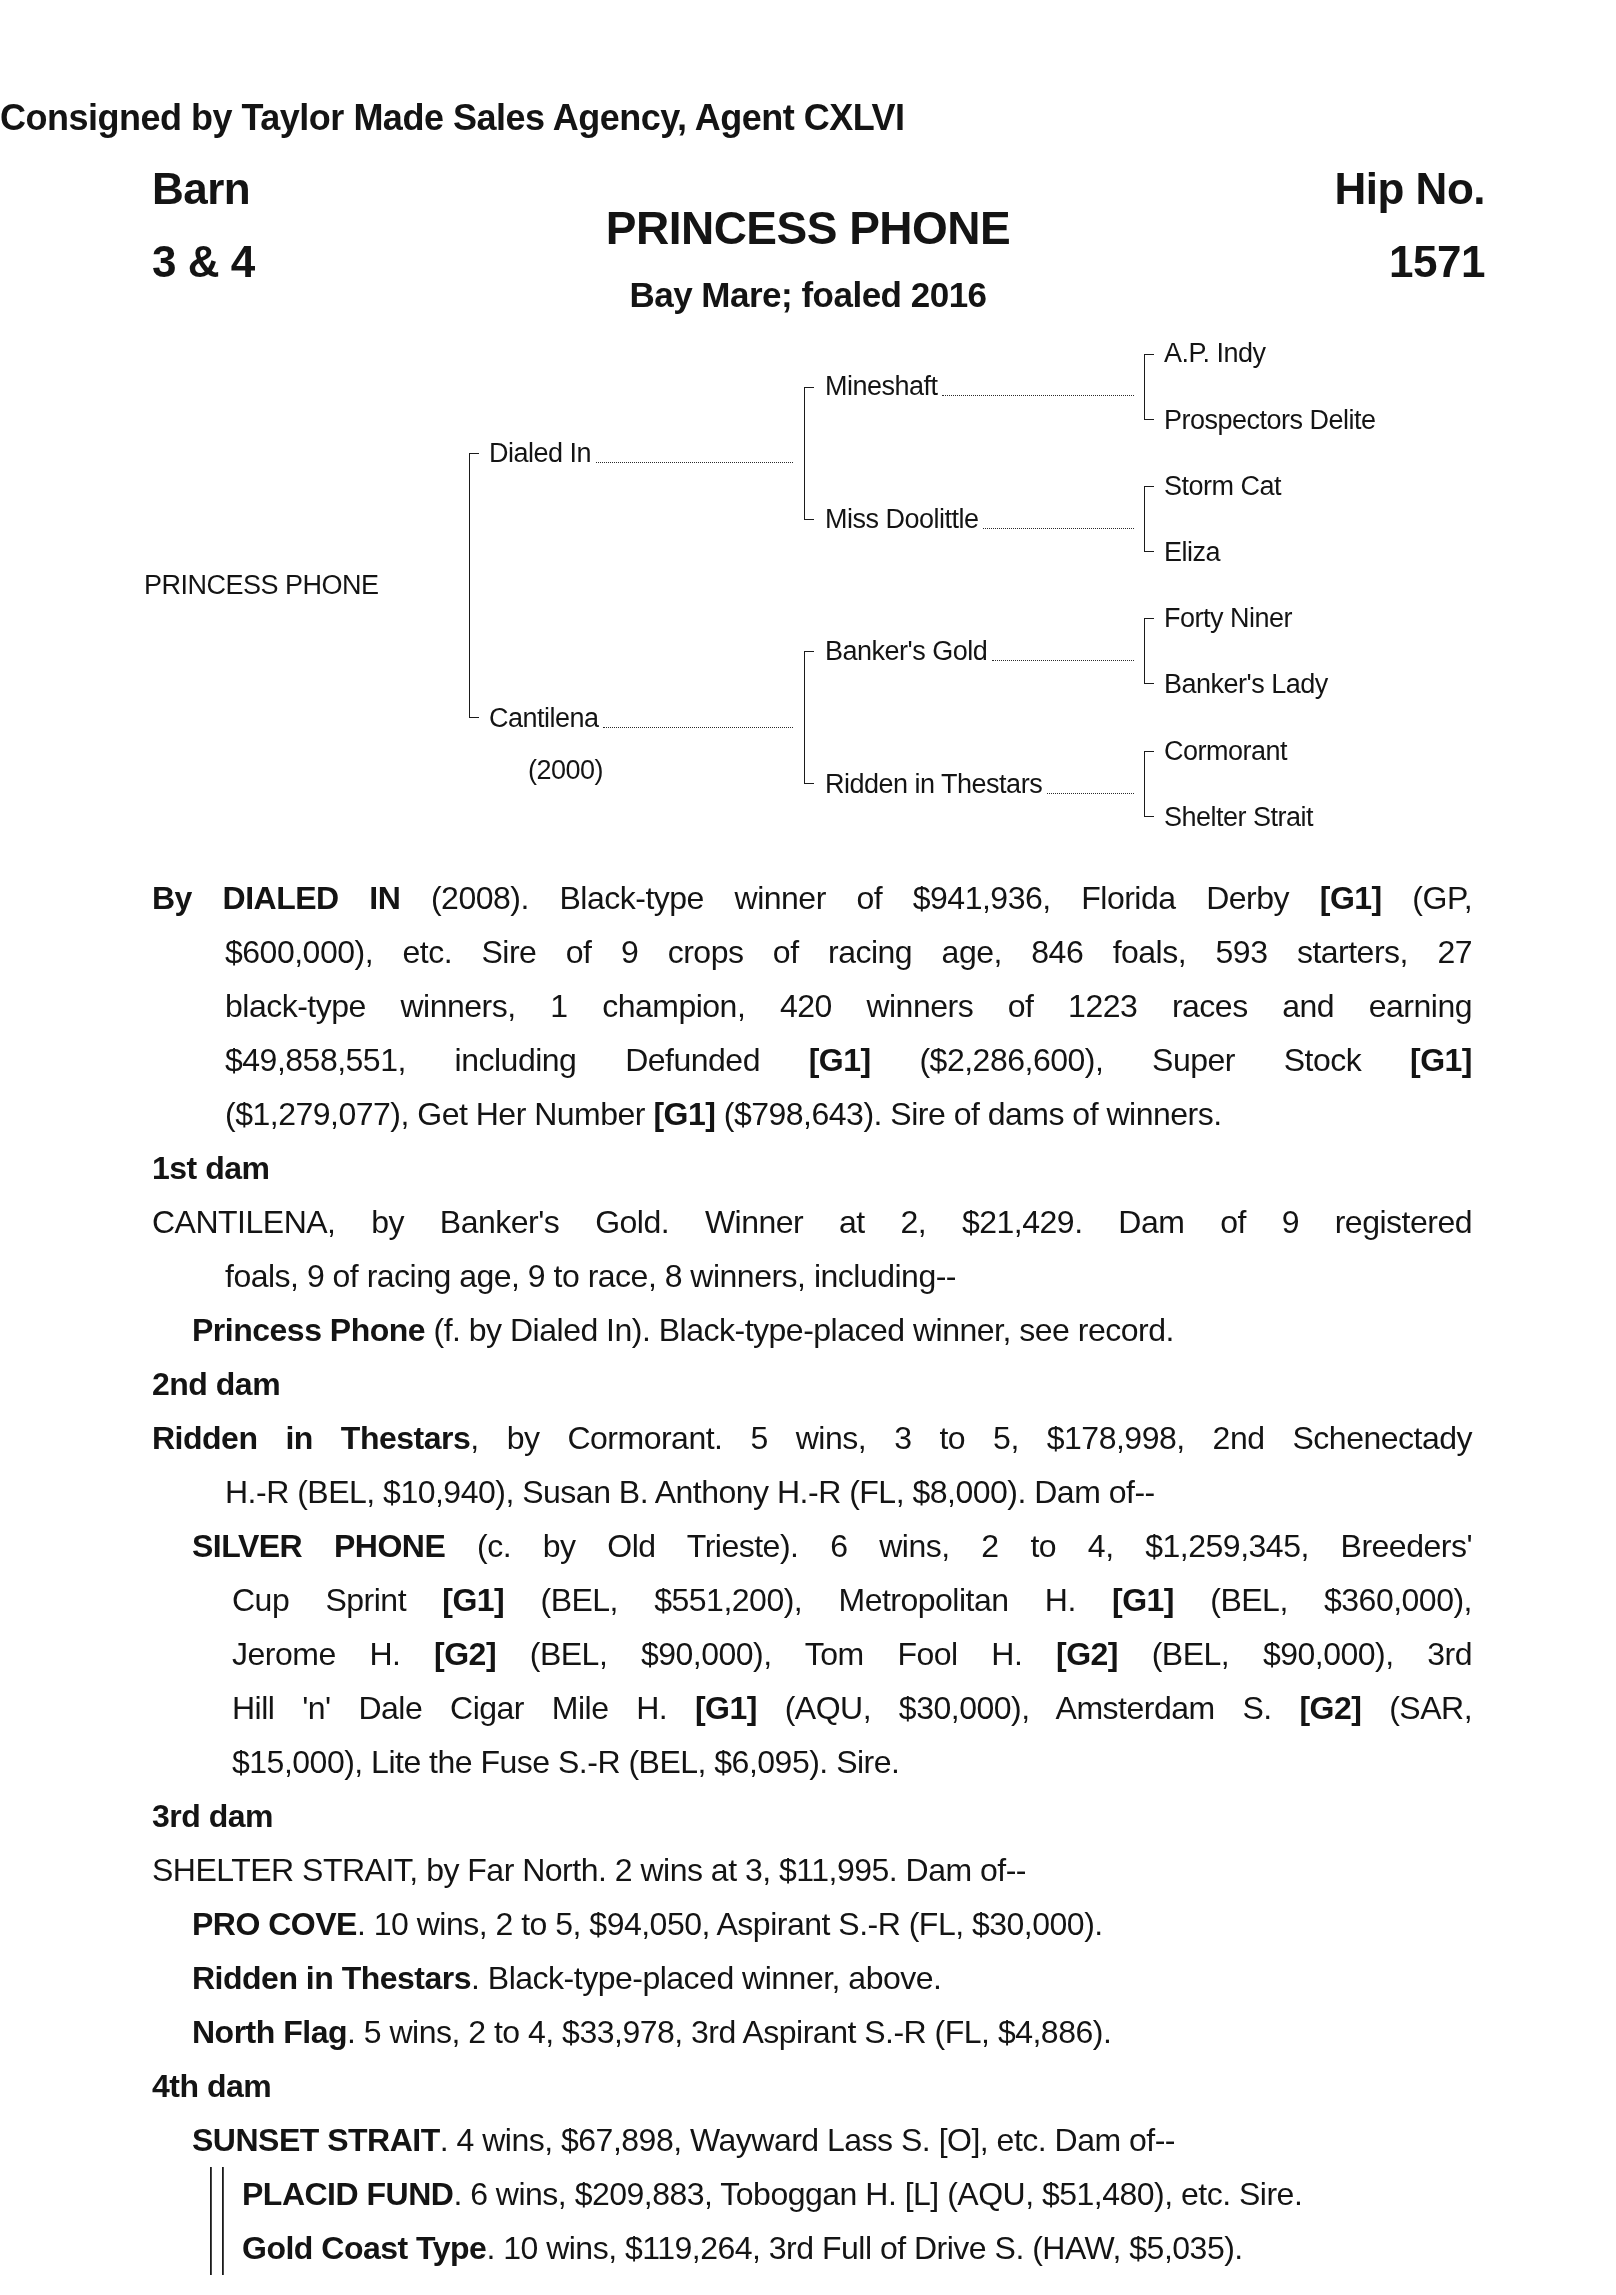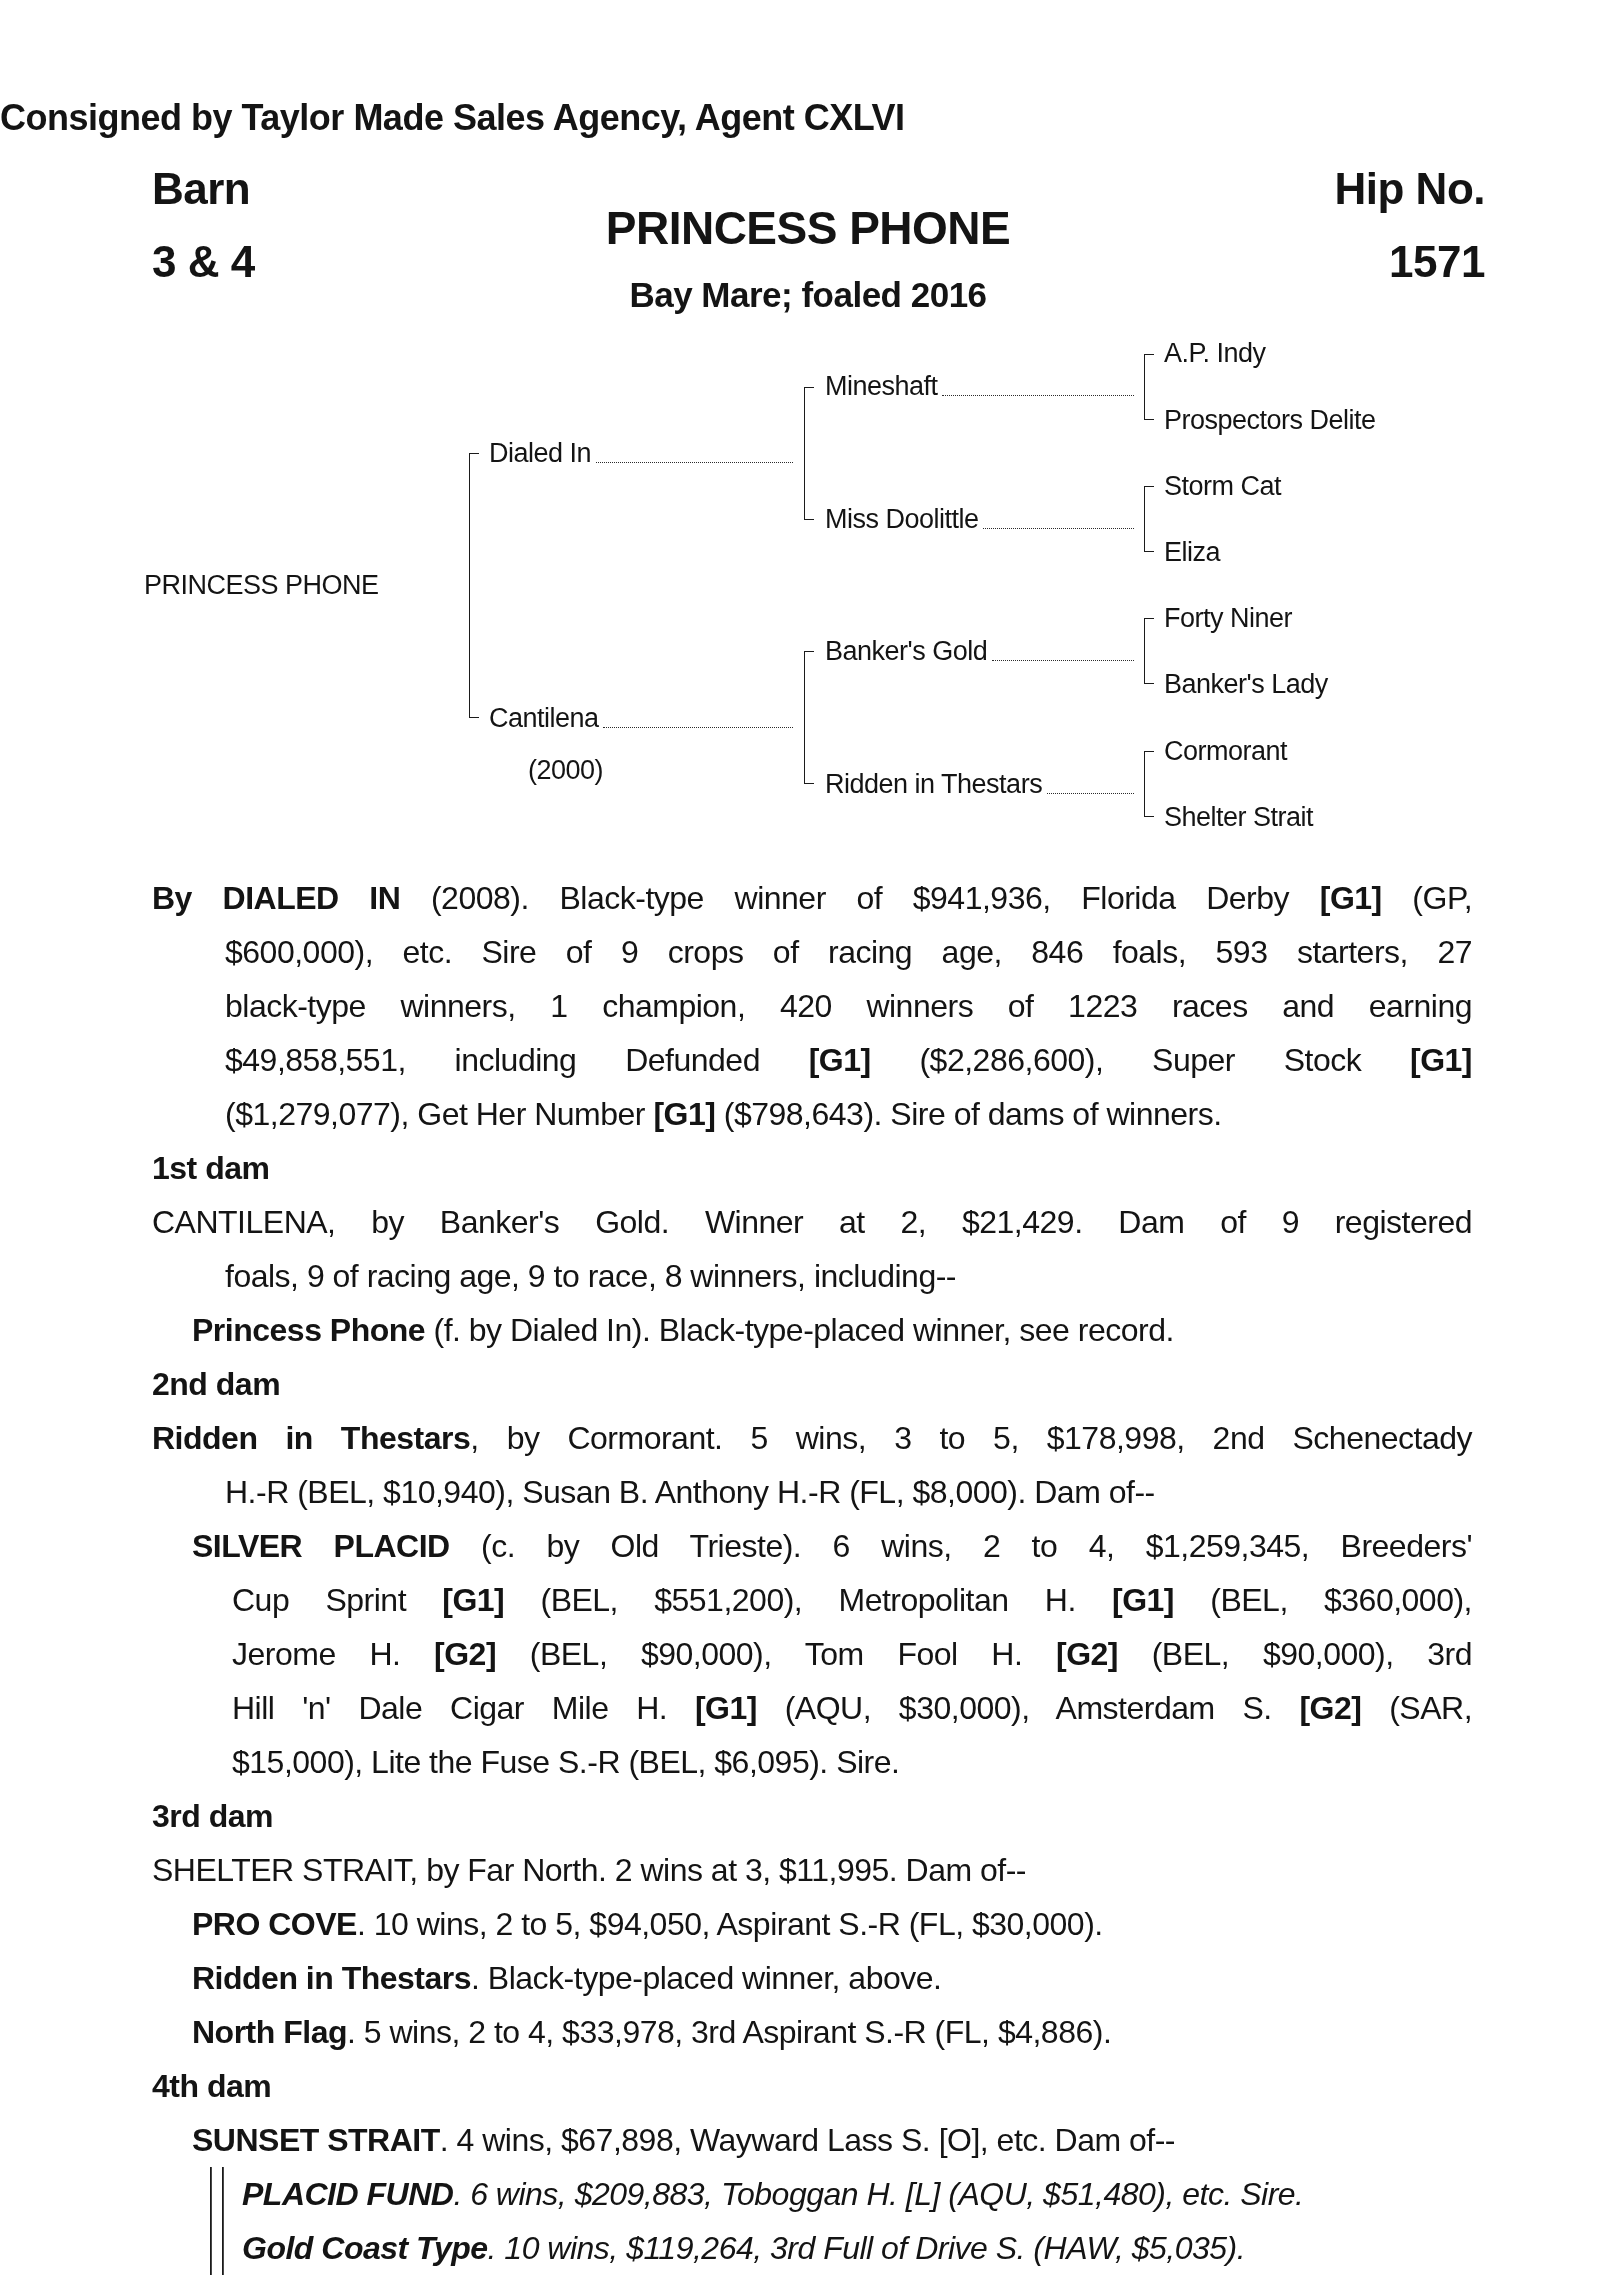--- a/index.html
+++ b/index.html
@@ -25,21 +25,21 @@
   
   #bodycol{position:absolute;left:152px;top:871px;width:1320px;}
   .bl{box-sizing:border-box;height:54px;line-height:54px;font-size:32px;letter-spacing:-0.5px;white-space:nowrap;position:relative;}
   .bl.wrapok{white-space:normal;}
   .bl.j{text-align:justify;text-align-last:justify;text-justify:inter-word;white-space:normal;}
   .bl.hd{font-weight:bold;}
   .f0{padding-left:0;}
   .c0{padding-left:73px;}
   .f1{padding-left:40px;}
   .c1{padding-left:80px;}
-  .f2{padding-left:90px;font-style:italic;}
+  .f2{padding-left:90px;}
   
   .mk-dd{background-image:linear-gradient(#1a1a1a,#1a1a1a),linear-gradient(#1a1a1a,#1a1a1a);
          background-size:1.8px 54px,1.8px 54px;background-position:58px 0,70px 0;background-repeat:no-repeat;}
   b{font-weight:bold;}
 </style>
 </head>
 <body>
 
 <div class="abs hdr-consigned">Consigned by Taylor Made Sales Agency, Agent CXLVI</div>
 
@@ -124,21 +124,21 @@
     <div class="bl c0 j">black-type winners, 1 champion, 420 winners of 1223 races and earning</div>
     <div class="bl c0 j">$49,858,551, including Defunded <b>[G1]</b> ($2,286,600), Super Stock <b>[G1]</b></div>
     <div class="bl c0 wrapok">($1,279,077), Get Her Number <b>[G1]</b> ($798,643). Sire of dams of winners.</div>
     <div class="bl f0 hd wrapok">1st dam</div>
     <div class="bl f0 j">CANTILENA, by Banker's Gold. Winner at 2, $21,429. Dam of 9 registered</div>
     <div class="bl c0 wrapok">foals, 9 of racing age, 9 to race, 8 winners, including--</div>
     <div class="bl f1 wrapok"><b>Princess Phone</b> (f. by Dialed In). Black-type-placed winner, see record.</div>
     <div class="bl f0 hd wrapok">2nd dam</div>
     <div class="bl f0 j"><b>Ridden in Thestars</b>, by Cormorant. 5 wins, 3 to 5, $178,998, 2nd Schenectady</div>
     <div class="bl c0 wrapok">H.-R (BEL, $10,940), Susan B. Anthony H.-R (FL, $8,000). Dam of--</div>
-    <div class="bl f1 j"><b>SILVER PLACID</b> (c. by Old Trieste). 6 wins, 2 to 4, $1,259,345, Breeders'</div>
+    <div class="bl f1 j"><b>SILVER PHONE</b> (c. by Old Trieste). 6 wins, 2 to 4, $1,259,345, Breeders'</div>
     <div class="bl c1 j">Cup Sprint <b>[G1]</b> (BEL, $551,200), Metropolitan H. <b>[G1]</b> (BEL, $360,000),</div>
     <div class="bl c1 j">Jerome H. <b>[G2]</b> (BEL, $90,000), Tom Fool H. <b>[G2]</b> (BEL, $90,000), 3rd</div>
     <div class="bl c1 j">Hill 'n' Dale Cigar Mile H. <b>[G1]</b> (AQU, $30,000), Amsterdam S. <b>[G2]</b> (SAR,</div>
     <div class="bl c1 wrapok">$15,000), Lite the Fuse S.-R (BEL, $6,095). Sire.</div>
     <div class="bl f0 hd wrapok">3rd dam</div>
     <div class="bl f0 wrapok">SHELTER STRAIT, by Far North. 2 wins at 3, $11,995. Dam of--</div>
     <div class="bl f1 wrapok"><b>PRO COVE</b>. 10 wins, 2 to 5, $94,050, Aspirant S.-R (FL, $30,000).</div>
     <div class="bl f1 wrapok"><b>Ridden in Thestars</b>. Black-type-placed winner, above.</div>
     <div class="bl f1 wrapok"><b>North Flag</b>. 5 wins, 2 to 4, $33,978, 3rd Aspirant S.-R (FL, $4,886).</div>
     <div class="bl f0 hd wrapok">4th dam</div>

